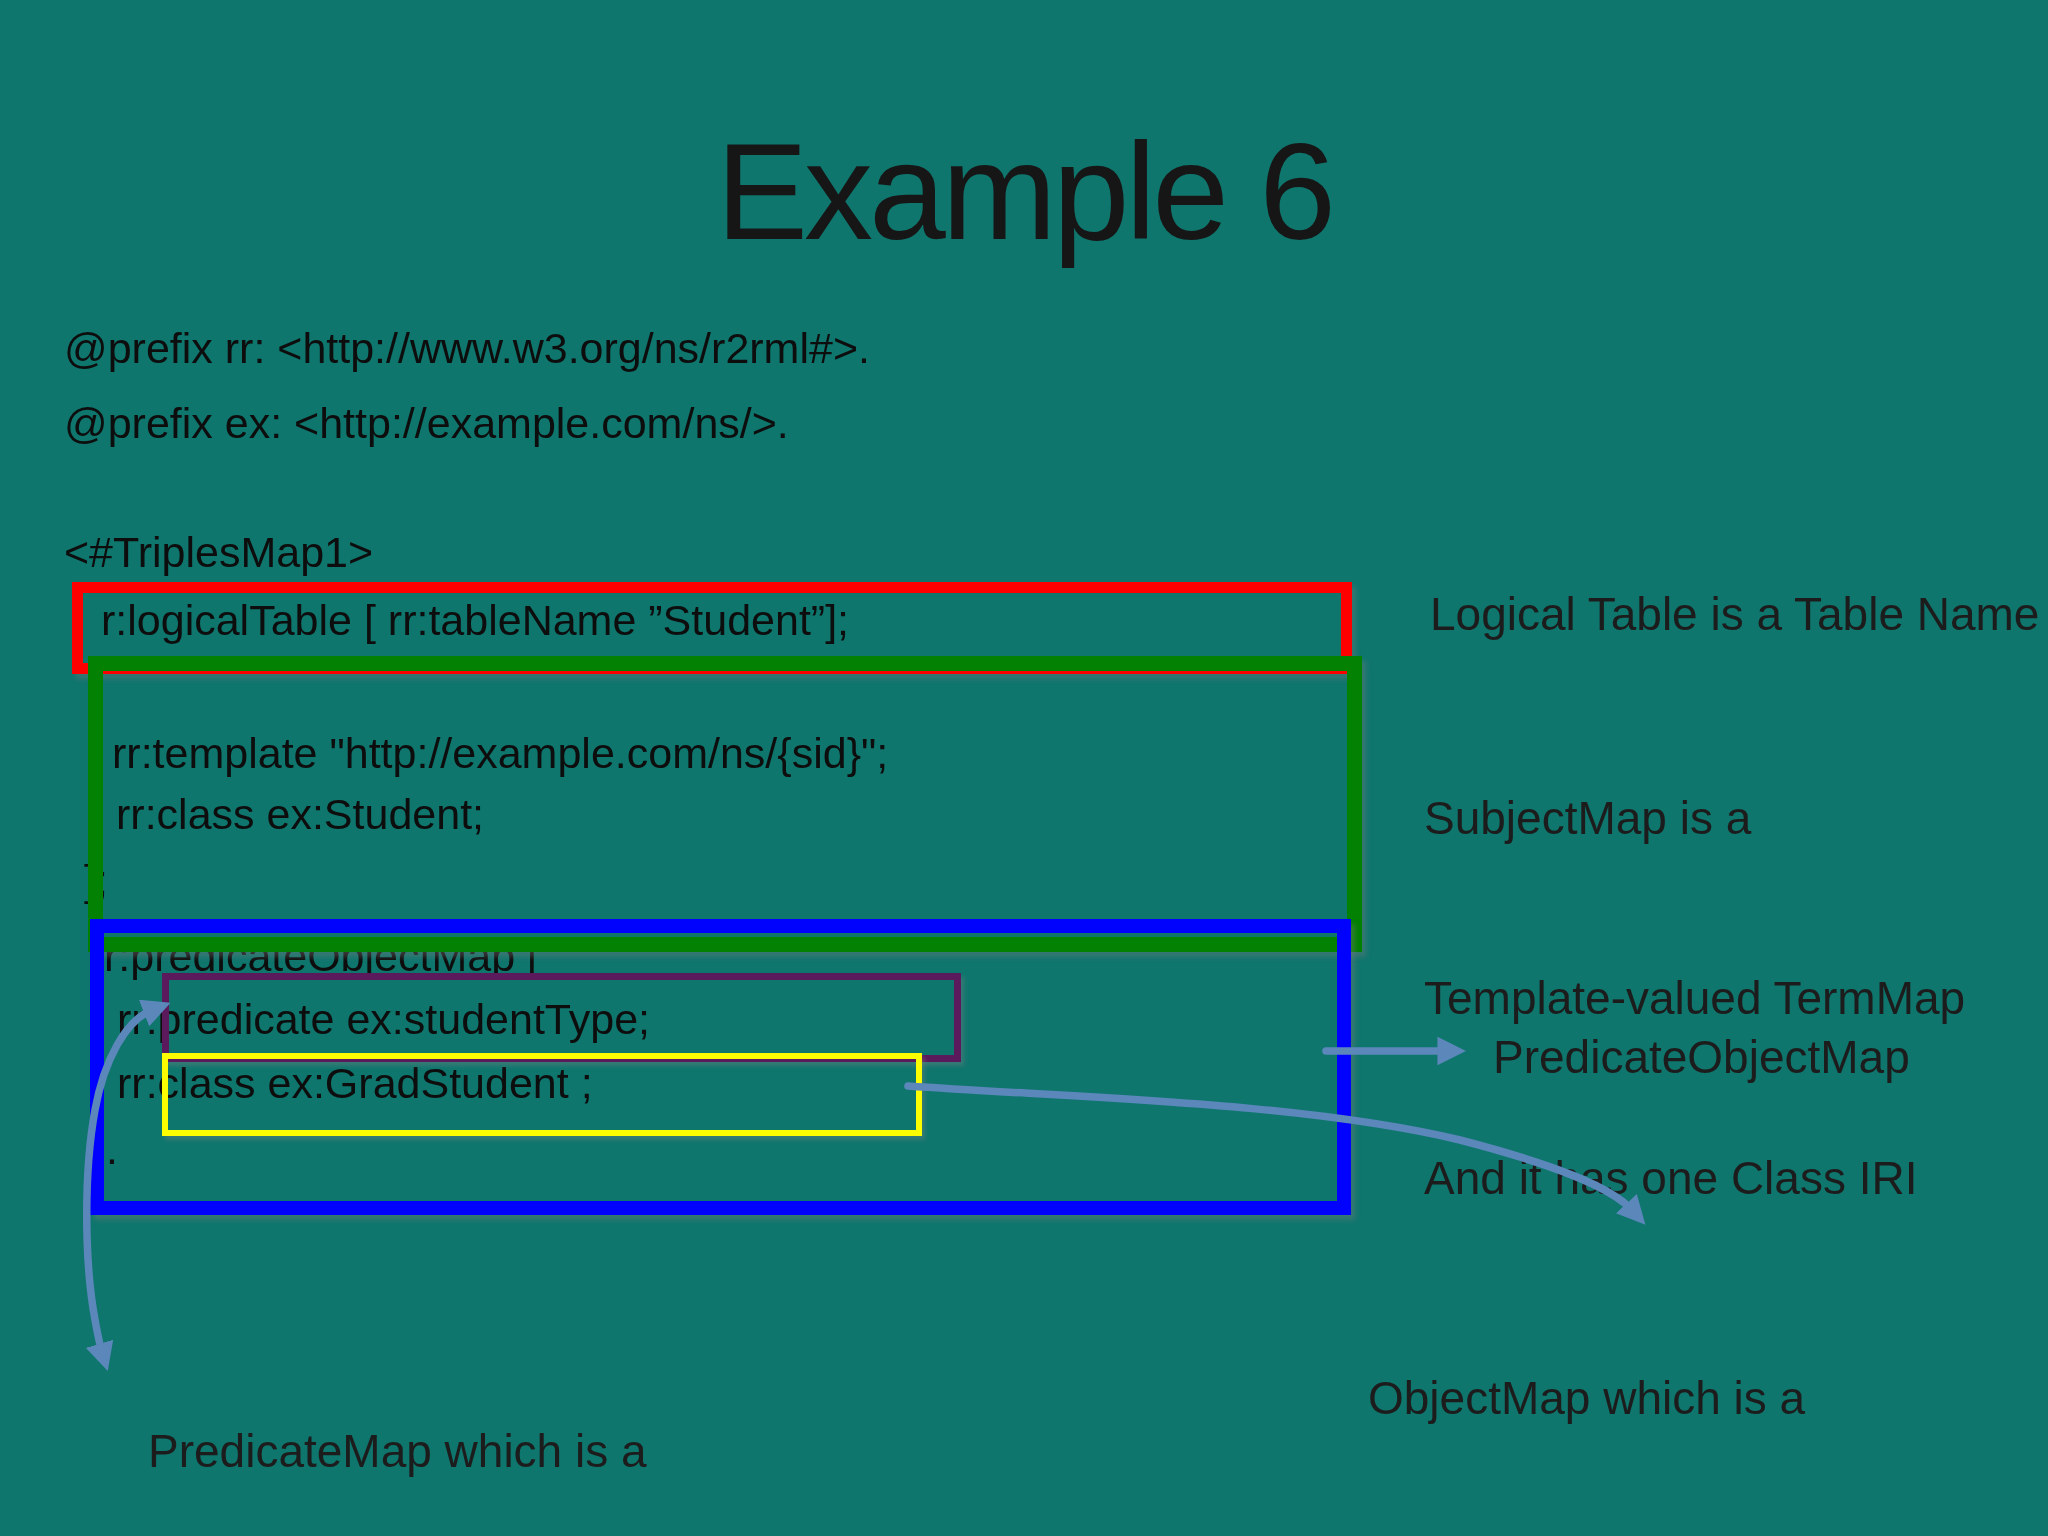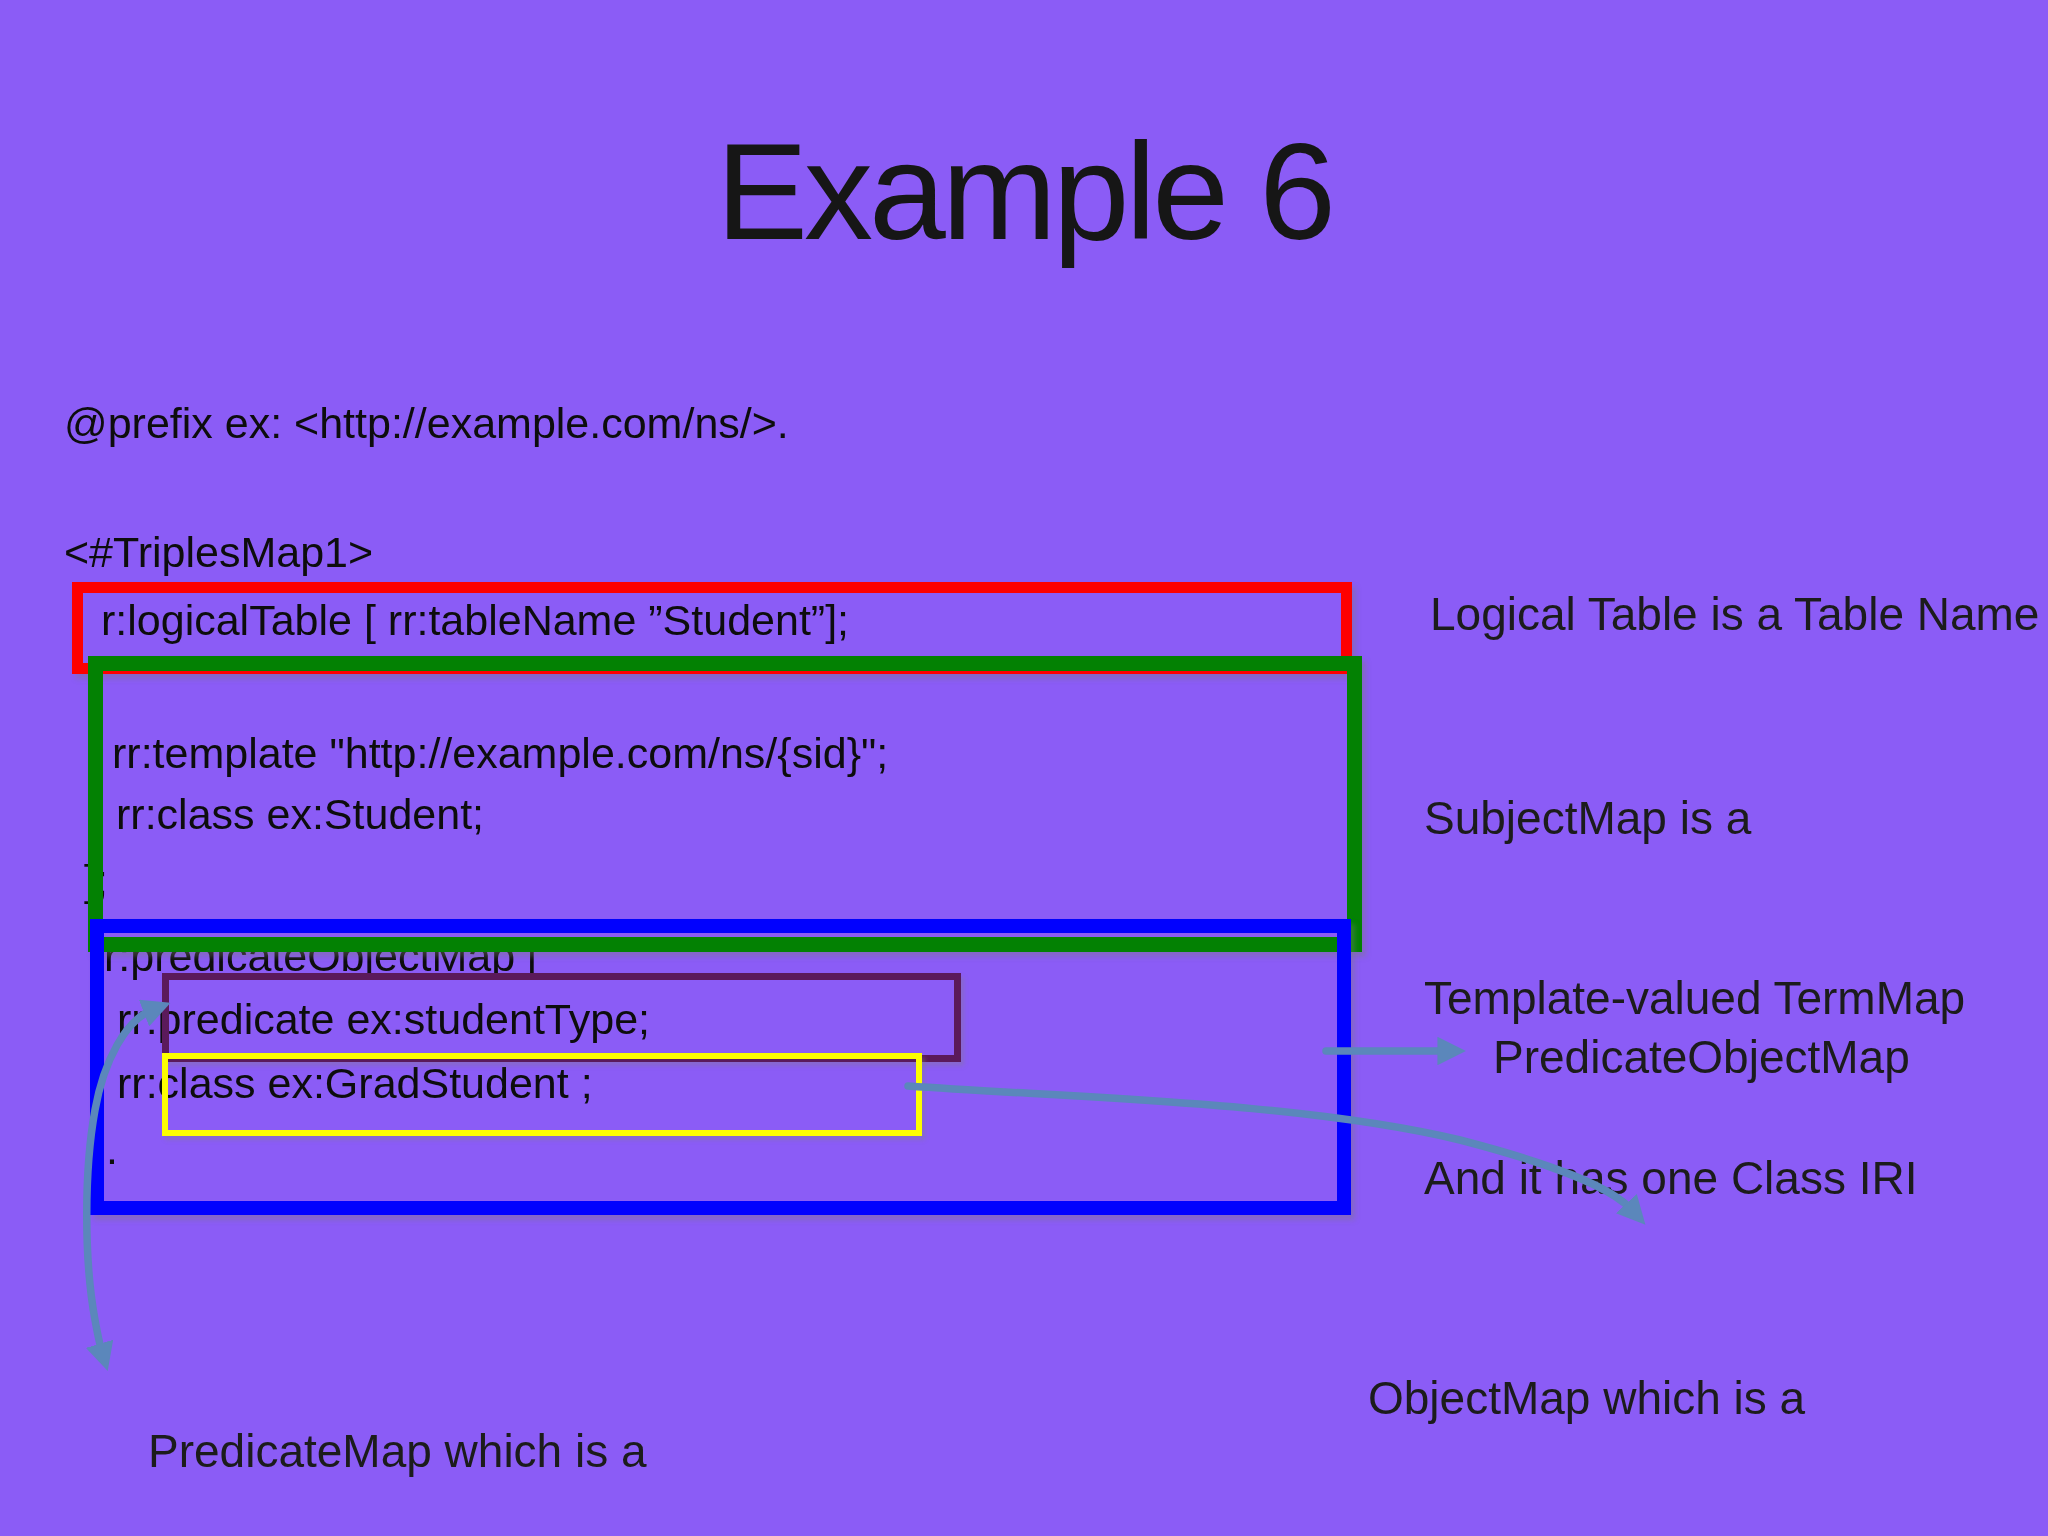--- a/index.html
+++ b/index.html
@@ -1,17 +1,17 @@
 <!DOCTYPE html>
 <html style="--logical-table-box: #fe0000; --subject-map-box: #038103; --predicate-object-map-box: #0101fe; --predicate-box: #5b1a5b; --object-box: #fdfd01; --arrow: #5b87bb; --text: #111111;"><head>
 <meta charset="utf-8">
 <style>
   html,body{margin:0;padding:0;background:#ffffff;}
   .slide{
-    position:relative;width:2048px;height:1536px;background:#8b5cf6;
+    position:relative;width:2048px;height:1536px;background:#0f766e;
     font-family:"Liberation Sans",sans-serif;color:var(--text,#111);
     overflow:hidden;
   }
   .abs{position:absolute;white-space:pre;}
   .title{
     left:0;top:112px;width:2048px;text-align:center;
     font-size:138px;letter-spacing:-4px;color:#161616;z-index:1;
   }
   .codetext{font-size:43px;color:#0d0d0d;z-index:1;}
   .note{font-size:46px;color:#1c1c1c;z-index:1;line-height:60px;}
@@ -59,20 +59,21 @@
   .connector{stroke:var(--arrow,#5b87bb);stroke-width:7.5;fill:none;stroke-linecap:round;}
   .arrowhead{fill:var(--arrow,#5b87bb);}
 </style>
 </head>
 <body>
 
 <div class="slide">
 
   <div class="abs title">Example 6</div>
 
+  <div class="abs codetext prefix1">@prefix rr: &lt;http://www.w3.org/ns/r2rml#&gt;.</div>
   <div class="abs codetext prefix2">@prefix ex: &lt;http://example.com/ns/&gt;.</div>
   <div class="abs codetext tmheader">&lt;#TriplesMap1&gt;</div>
 
   <div class="abs codetext l-logical">r:logicalTable [ rr:tableName ”Student”];</div>
   <div class="abs codetext l-class">rr:class ex:Student;</div>
   <div class="abs codetext l-template">rr:template "http://example.com/ns/{sid}";</div>
   <div class="abs codetext l-subjclose">];</div>
   <div class="abs codetext l-pomopen">r:predicateObjectMap [</div>
   <div class="abs codetext l-predicate">rr:predicate ex:studentType;</div>
   <div class="abs codetext l-object">rr:class ex:GradStudent ;</div>

